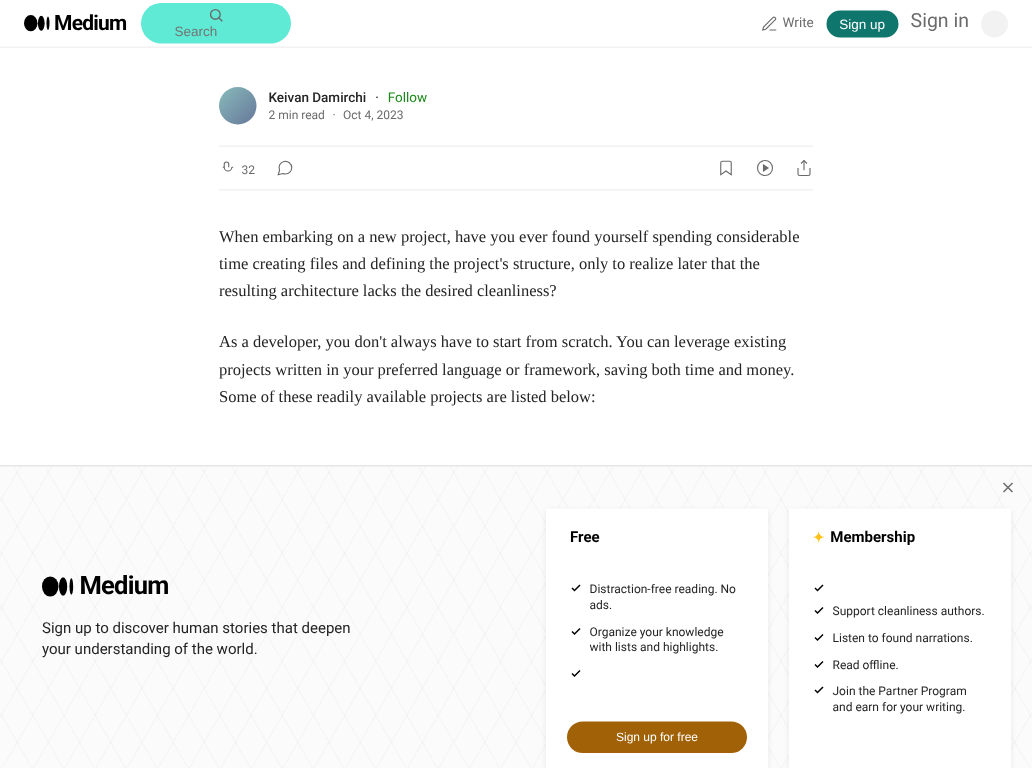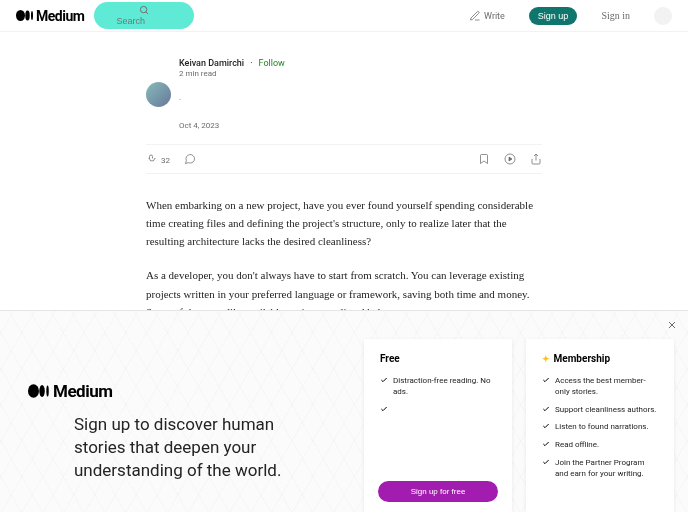--- a/index.html
+++ b/index.html
@@ -2,54 +2,54 @@
 <html><head>
 <meta charset="utf-8">
 <style>
 * { margin: 0; padding: 0; box-sizing: border-box; }
 body { font-family: -apple-system, BlinkMacSystemFont, "Segoe UI", Roboto, sans-serif; width: 688px; height: 512px; overflow: hidden; background: #fff; position: relative; }
 .header { display: flex; align-items: center; padding: 6px 16px; border-bottom: 1px solid #f2f2f2; height: 32px; }
 .logo { display: flex; align-items: center; gap: 2px; margin-right: 10px; }
 .logo-text { font-weight: 700; font-size: 14px; letter-spacing: -0.5px; }
 .search-box { display: flex; align-items: center; background: #5eead4; border-radius: 14px; padding: 3px 8px; width: 100px; flex-direction: column; }
 .search-input { border: none; background: transparent; font-size: 9px; outline: none; width: 60px; margin-left: 4px; color: #6b6b6b; }
-.header-right { margin-left: auto; display: flex; align-items: center; gap: 24px; }
+.header-right { margin-left: auto; display: flex; gap: 8px; }
 .write-btn { display: flex; align-items: center; gap: 3px; font-size: 9px; color: #6b6b6b; cursor: pointer; }
 .signup-btn { background: #0f766e; color: #fff; border: none; border-radius: 12px; padding: 4px 9px; font-size: 9px; cursor: pointer; }
-.signin-btn { font-size: 10px; color: #6b6b6b; cursor: pointer; font-family: Liberation Serif, serif; }
+.signin-btn { font-size: 13px; color: #6b6b6b; cursor: pointer; }
 .avatar-ph { width: 18px; height: 18px; border-radius: 50%; background: #f2f2f2; }
 .article { max-width: 420px; margin: 26px auto 0; padding: 0 12px; }
 .title { font-size: 21px; font-weight: 700; line-height: 1.25; margin-bottom: 18px; font-family: Georgia, serif; letter-spacing: -0.3px; }
 .meta { display: flex; align-items: center; gap: 8px; margin-bottom: 14px; }
 .author-avatar { width: 25px; height: 25px; border-radius: 50%; background: linear-gradient(135deg,#8bb,#679); }
-.author-info { display: flex; flex-direction: column; gap: 1px; }
+.author-info { display: flex; flex-direction: column; gap: 1px; text-align: center; }
 .author-line { display: flex; align-items: center; gap: 6px; font-size: 9px; }
 .author-name { font-weight: 500; color: #242424; }
 .follow { color: #1a8917; cursor: pointer; }
-.sub-line { font-size: 8px; color: #6b6b6b; display: flex; gap: 17px; flex-direction: column; }
+.sub-line { font-size: 8px; color: #6b6b6b; display: flex; gap: 5px; }
 .actions { display: flex; align-items: center; padding: 8px 0; border-top: 1px solid #f2f2f2; border-bottom: 1px solid #f2f2f2; margin-bottom: 22px; }
 .actions-left { display: flex; align-items: center; gap: 14px; }
 .action-item { display: flex; align-items: flex-end; gap: 3px; color: #6b6b6b; font-size: 8px; cursor: pointer; }
 .actions-right { margin-left: auto; display: flex; gap: 14px; }
 .icon-btn { color: #6b6b6b; cursor: pointer; }
 .para { font-family: Georgia, serif; font-size: 11px; line-height: 1.65; color: #242424; margin-bottom: 16px; }
 .overlay { position: absolute; bottom: 0; left: 0; right: 0; height: 202px; background: #fff; border-top: 1px solid #e5e5e5; background-image: linear-gradient(#fbfbfb,#fbfbfb); display: flex; }
 .overlay::before { content: ""; position: absolute; inset: 0; background: repeating-linear-gradient(60deg, rgba(0,0,0,0.02) 0 1px, transparent 1px 18px), repeating-linear-gradient(-60deg, rgba(0,0,0,0.02) 0 1px, transparent 1px 18px); pointer-events: none; }
 .overlay-close { position: absolute; top: 8px; right: 10px; color: #6b6b6b; font-size: 12px; cursor: pointer; }
 .overlay-left { flex: 1; padding: 70px 20px 0 28px; position: relative; }
 .ol-logo { display: flex; align-items: center; gap: 3px; margin-bottom: 12px; }
 .ol-logo-text { font-weight: 700; font-size: 17px; letter-spacing: -0.5px; }
-.ol-tag { font-size: 17px; line-height: 1.35; color: #242424; max-width: 210px; margin-left: 46px; }
+.ol-tag { font-size: 10px; line-height: 1.35; color: #242424; max-width: 210px; }
 .cards { display: flex; gap: 14px; padding: 28px 14px 0 0; position: relative; }
 .card { background: #fff; box-shadow: 0 1px 4px rgba(0,0,0,0.08); padding: 14px 16px 42px; width: 148px; position: relative; }
-.card-title { font-size: 10px; font-weight: 700; margin-bottom: 12px; display: flex; align-items: center; gap: 4px; }
+.card-title { font-size: 10px; font-weight: 700; margin-bottom: 24px; display: flex; align-items: center; gap: 4px; }
 .star { color: #ffc017; font-size: 9px; }
 .benefit { display: flex; gap: 5px; font-size: 8px; line-height: 1.35; margin-bottom: 7px; color: #242424; }
 .check { flex-shrink: 0; }
-.card-btn { position: absolute; bottom: 10px; left: 14px; right: 14px; background: #a21caf; color: #fff; border: none; border-radius: 14px; padding: 6px 0; font-size: 8px; cursor: pointer; }
+.card-btn { position: absolute; bottom: 10px; left: 14px; right: 14px; background: #a16207; color: #fff; border: none; border-radius: 14px; padding: 6px 0; font-size: 8px; cursor: pointer; }
 svg { display: block; }
 </style>
 </head>
 <body>
 
 <div class="header">
   <div class="logo">
     <svg width="18" height="11" viewBox="0 0 36 22">
         <ellipse cx="9" cy="11" rx="9" ry="11" fill="#000"></ellipse>
         <ellipse cx="23" cy="11" rx="4.5" ry="10" fill="#000"></ellipse>
@@ -157,33 +157,38 @@
       <div class="benefit">
           <svg class="check" width="8" height="8" viewBox="0 0 24 24" fill="none" stroke="#000" stroke-width="3">
             <polyline points="20,6 9,17 4,12"></polyline>
           </svg>
           <span>Distraction-free reading. No ads.</span>
         </div>
       <div class="benefit">
           <svg class="check" width="8" height="8" viewBox="0 0 24 24" fill="none" stroke="#000" stroke-width="3">
             <polyline points="20,6 9,17 4,12"></polyline>
           </svg>
+          <span>Organize your knowledge with lists and highlights.</span>
+        </div>
+      <div class="benefit">
+          <svg class="check" width="8" height="8" viewBox="0 0 24 24" fill="none" stroke="#000" stroke-width="3">
+            <polyline points="20,6 9,17 4,12"></polyline>
+          </svg>
         </div>
       <button class="card-btn">Sign up for free</button>
     </div>
     <div class="card">
       <div class="card-title">
           <span class="star">✦</span>
           <span>Membership</span>
         </div>
       <div class="benefit">
           <svg class="check" width="8" height="8" viewBox="0 0 24 24" fill="none" stroke="#000" stroke-width="3">
             <polyline points="20,6 9,17 4,12"></polyline>
           </svg>
-          <span>Access the best member-only stories.</span>
         </div>
       <div class="benefit">
           <svg class="check" width="8" height="8" viewBox="0 0 24 24" fill="none" stroke="#000" stroke-width="3">
             <polyline points="20,6 9,17 4,12"></polyline>
           </svg>
           <span>Support cleanliness authors.</span>
         </div>
       <div class="benefit">
           <svg class="check" width="8" height="8" viewBox="0 0 24 24" fill="none" stroke="#000" stroke-width="3">
             <polyline points="20,6 9,17 4,12"></polyline>

